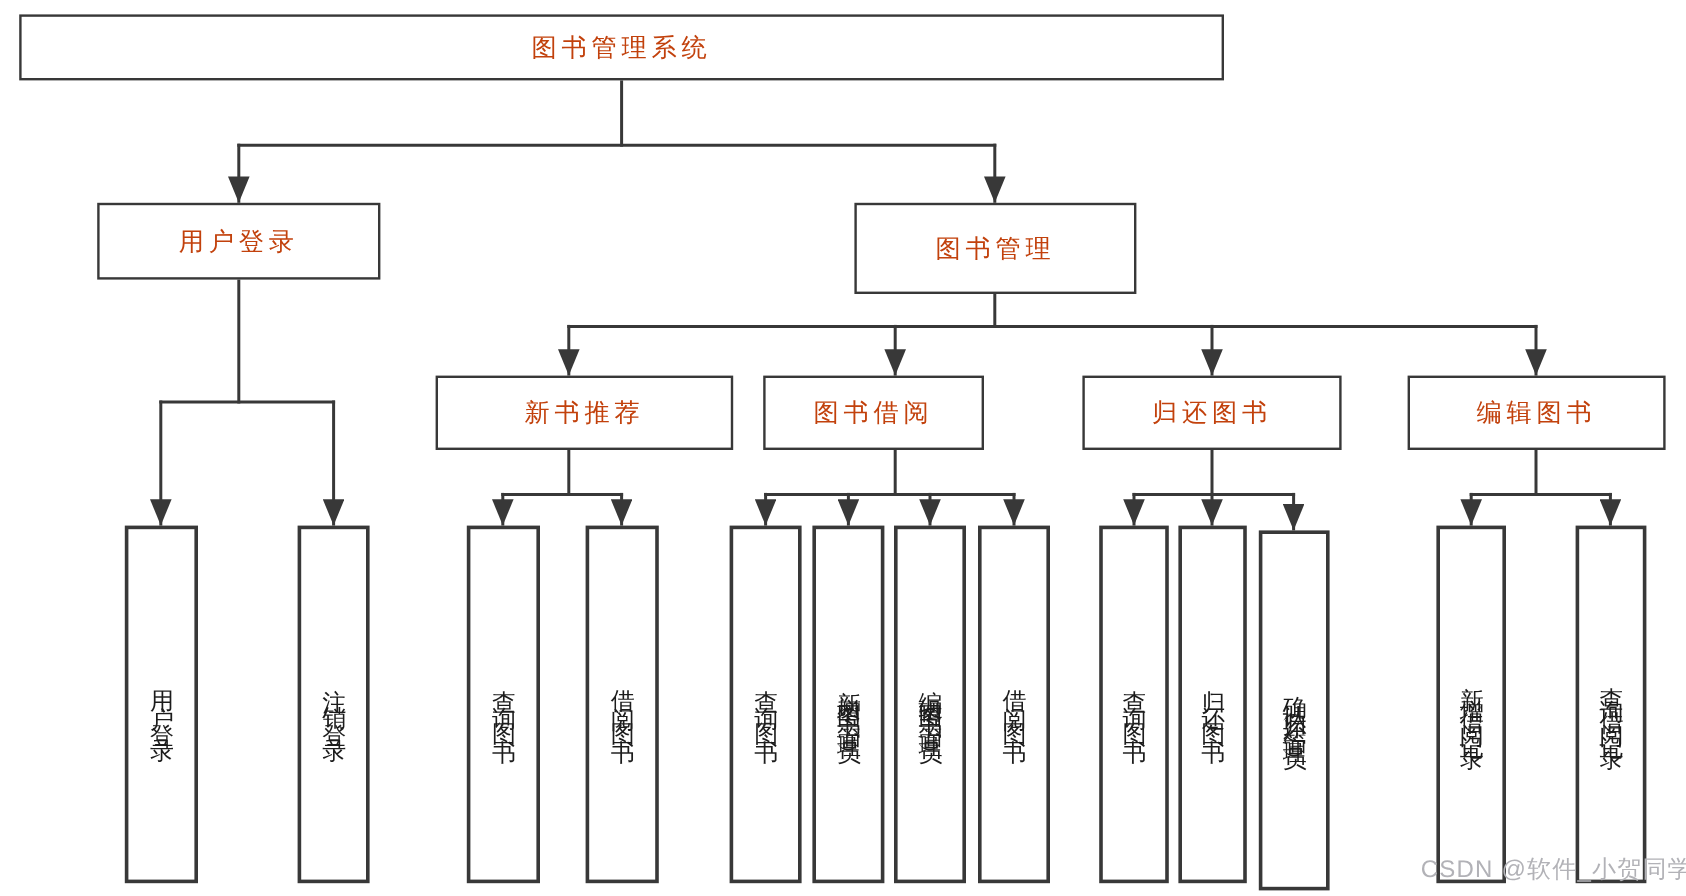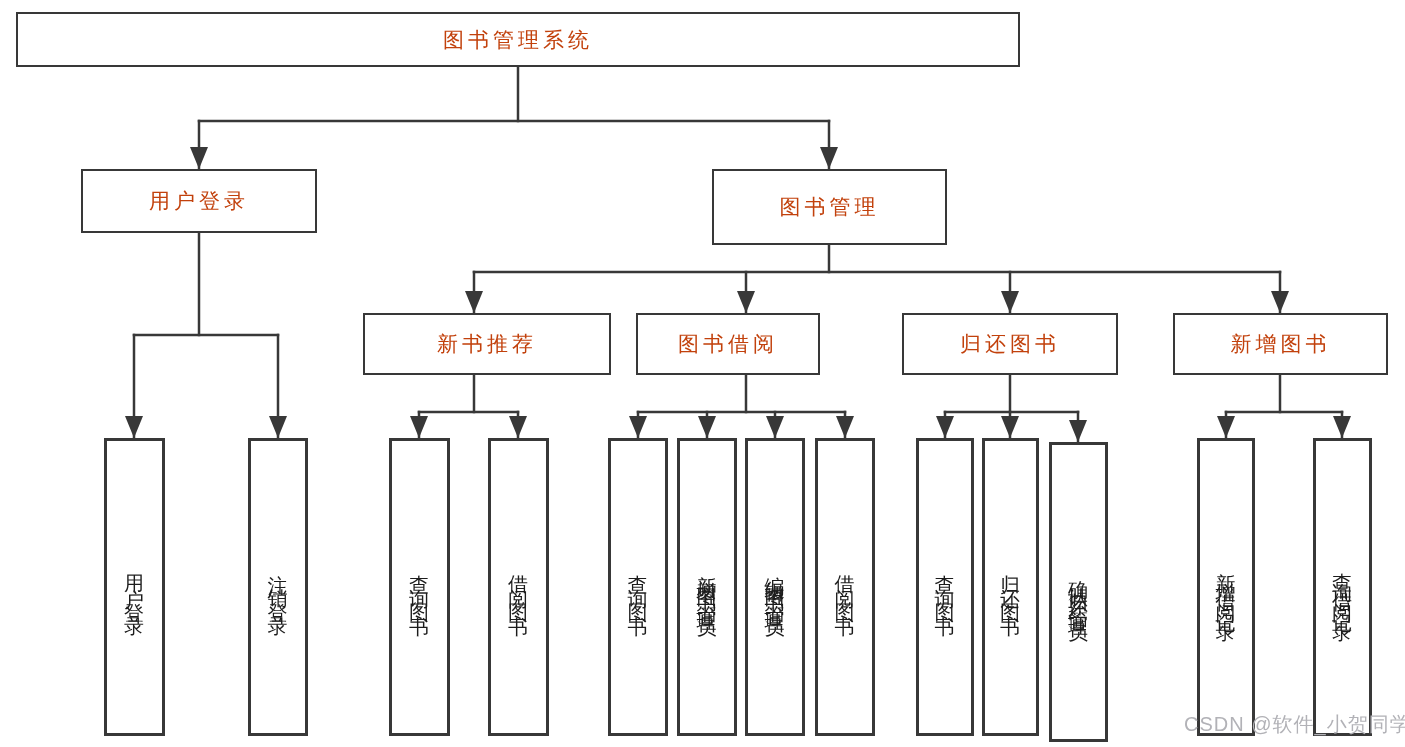--- a/index.html
+++ b/index.html
@@ -99,21 +99,21 @@
   <div class="node" style="left:363px;top:313px;width:248px;height:62px;">
     <span class="hlabel">新书推荐</span>
   </div>
   <div class="node" style="left:636px;top:313px;width:184px;height:62px;">
     <span class="hlabel">图书借阅</span>
   </div>
   <div class="node" style="left:902px;top:313px;width:216px;height:62px;">
     <span class="hlabel">归还图书</span>
   </div>
   <div class="node" style="left:1173px;top:313px;width:215px;height:62px;">
-    <span class="hlabel">新增图书</span>
+    <span class="hlabel">编辑图书</span>
   </div>
 
   <div class="node leaf" style="left:104px;top:438px;width:61px;height:298px;">
     <span class="vlabel vs-wide">用户登录</span>
   </div>
   <div class="node leaf" style="left:248px;top:438px;width:60px;height:298px;">
     <span class="vlabel vs-wide">注销登录</span>
   </div>
 
   <div class="node leaf" style="left:389px;top:438px;width:61px;height:298px;">

